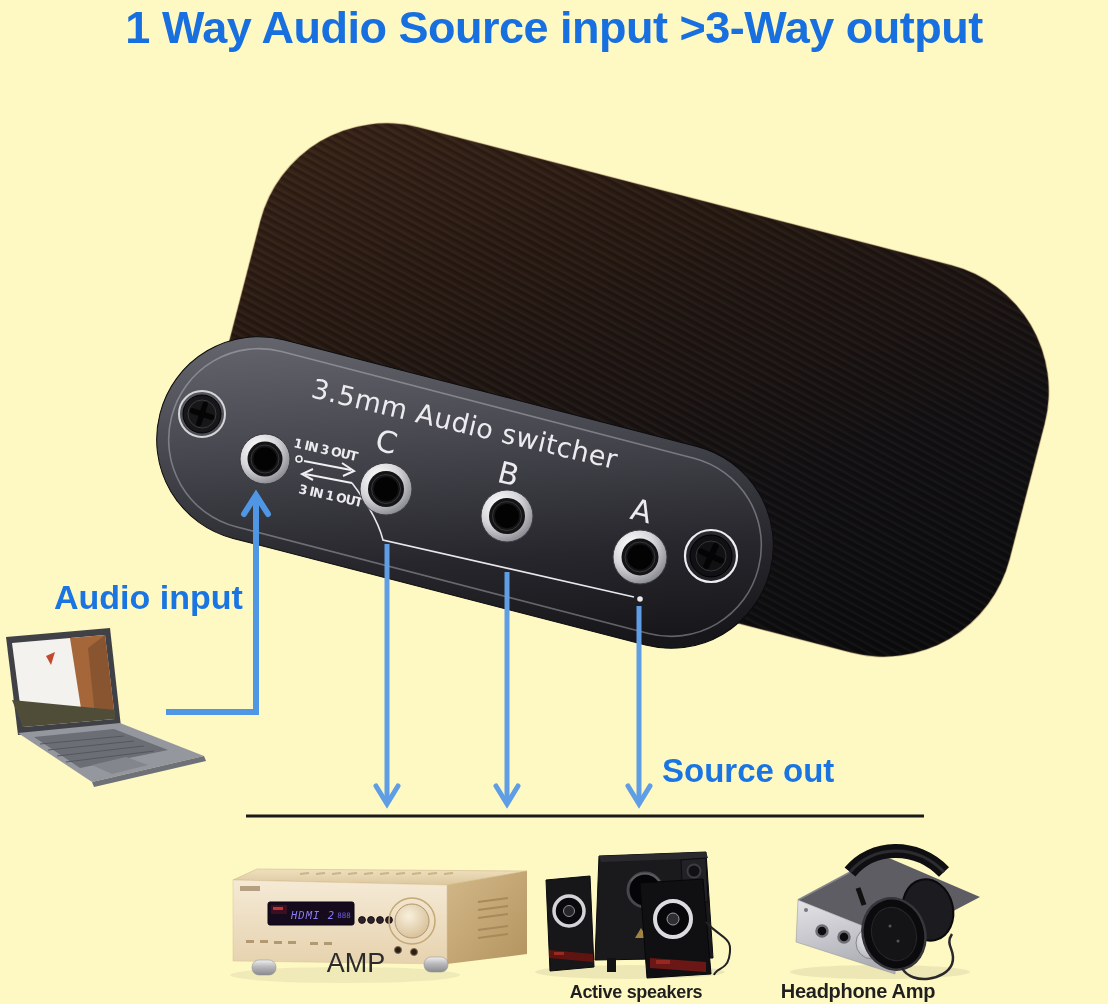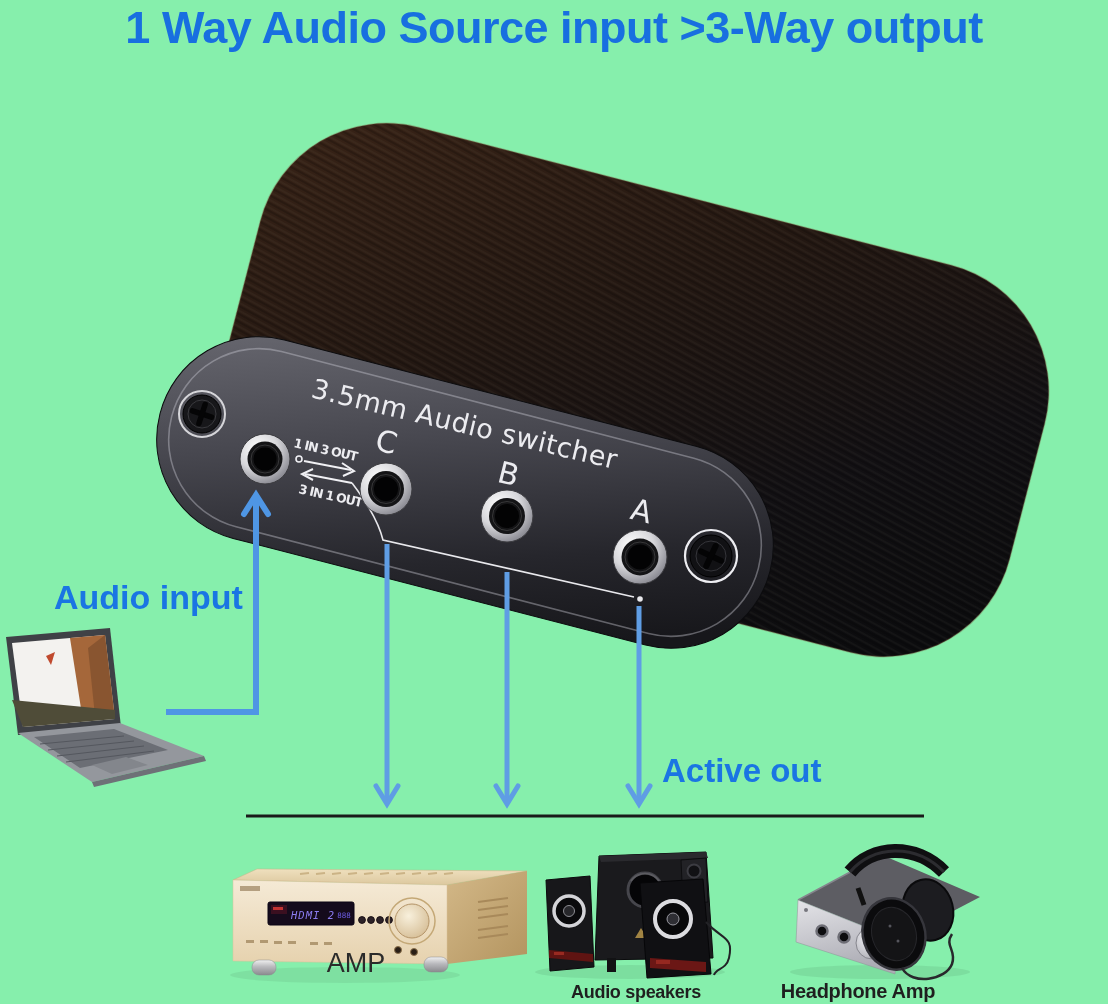--- a/index.html
+++ b/index.html
@@ -1,16 +1,16 @@
 <!DOCTYPE html>
 <html><head>
 <meta charset="utf-8">
 <style>
   html,body{margin:0;padding:0;background:#ffffff;}
-  .stage{position:relative;width:1108px;height:1004px;background:#86efac;overflow:hidden;
+  .stage{position:relative;width:1108px;height:1004px;background:#fef9c3;overflow:hidden;
          font-family:"Liberation Sans", sans-serif;}
   .title{position:absolute;top:2px;left:0;width:100%;text-align:center;
          font-size:45px;font-weight:bold;color:#186fe0;letter-spacing:-0.5px;white-space:nowrap;}
   .blue-label{position:absolute;font-weight:bold;color:#1a75e3;white-space:nowrap;}
   .lbl-audio-input{top:578px;left:54px;font-size:34px;text-align:center;}
   .lbl-audio-out{top:752px;left:662px;font-size:33px;}
   .out-label{position:absolute;color:#1f1f1f;white-space:nowrap;text-align:center;}
   .lbl-amp{top:948px;left:300px;width:112px;font-size:27px;font-weight:normal;color:#2b2b2b;}
   .lbl-speakers{top:982px;left:546px;width:180px;font-size:18px;font-weight:bold;letter-spacing:-0.3px;}
   .lbl-hpamp{top:980px;left:768px;width:180px;font-size:20px;font-weight:bold;letter-spacing:-0.3px;}
@@ -288,18 +288,18 @@
           <ellipse cx="894" cy="934" rx="22" ry="27" fill="#141416" stroke="#26262a"></ellipse>
         </g>
         <circle cx="890" cy="926" r="1.5" fill="#55555c"></circle>
         <circle cx="898" cy="941" r="1.5" fill="#55555c"></circle>
         <path d="M902,968 C912,986 946,980 952,964 C957,950 944,946 952,934" stroke="#28282c" stroke-width="2.5" fill="none"></path>
       </g>
     </g>
   </svg>
 
   <div class="blue-label lbl-audio-input">Audio input</div>
-  <div class="blue-label lbl-audio-out">Active out</div>
+  <div class="blue-label lbl-audio-out">Source out</div>
 
   <div class="out-label lbl-amp">AMP</div>
-  <div class="out-label lbl-speakers">Audio speakers</div>
+  <div class="out-label lbl-speakers">Active speakers</div>
   <div class="out-label lbl-hpamp">Headphone Amp</div>
 </div>
 
 </body></html>

